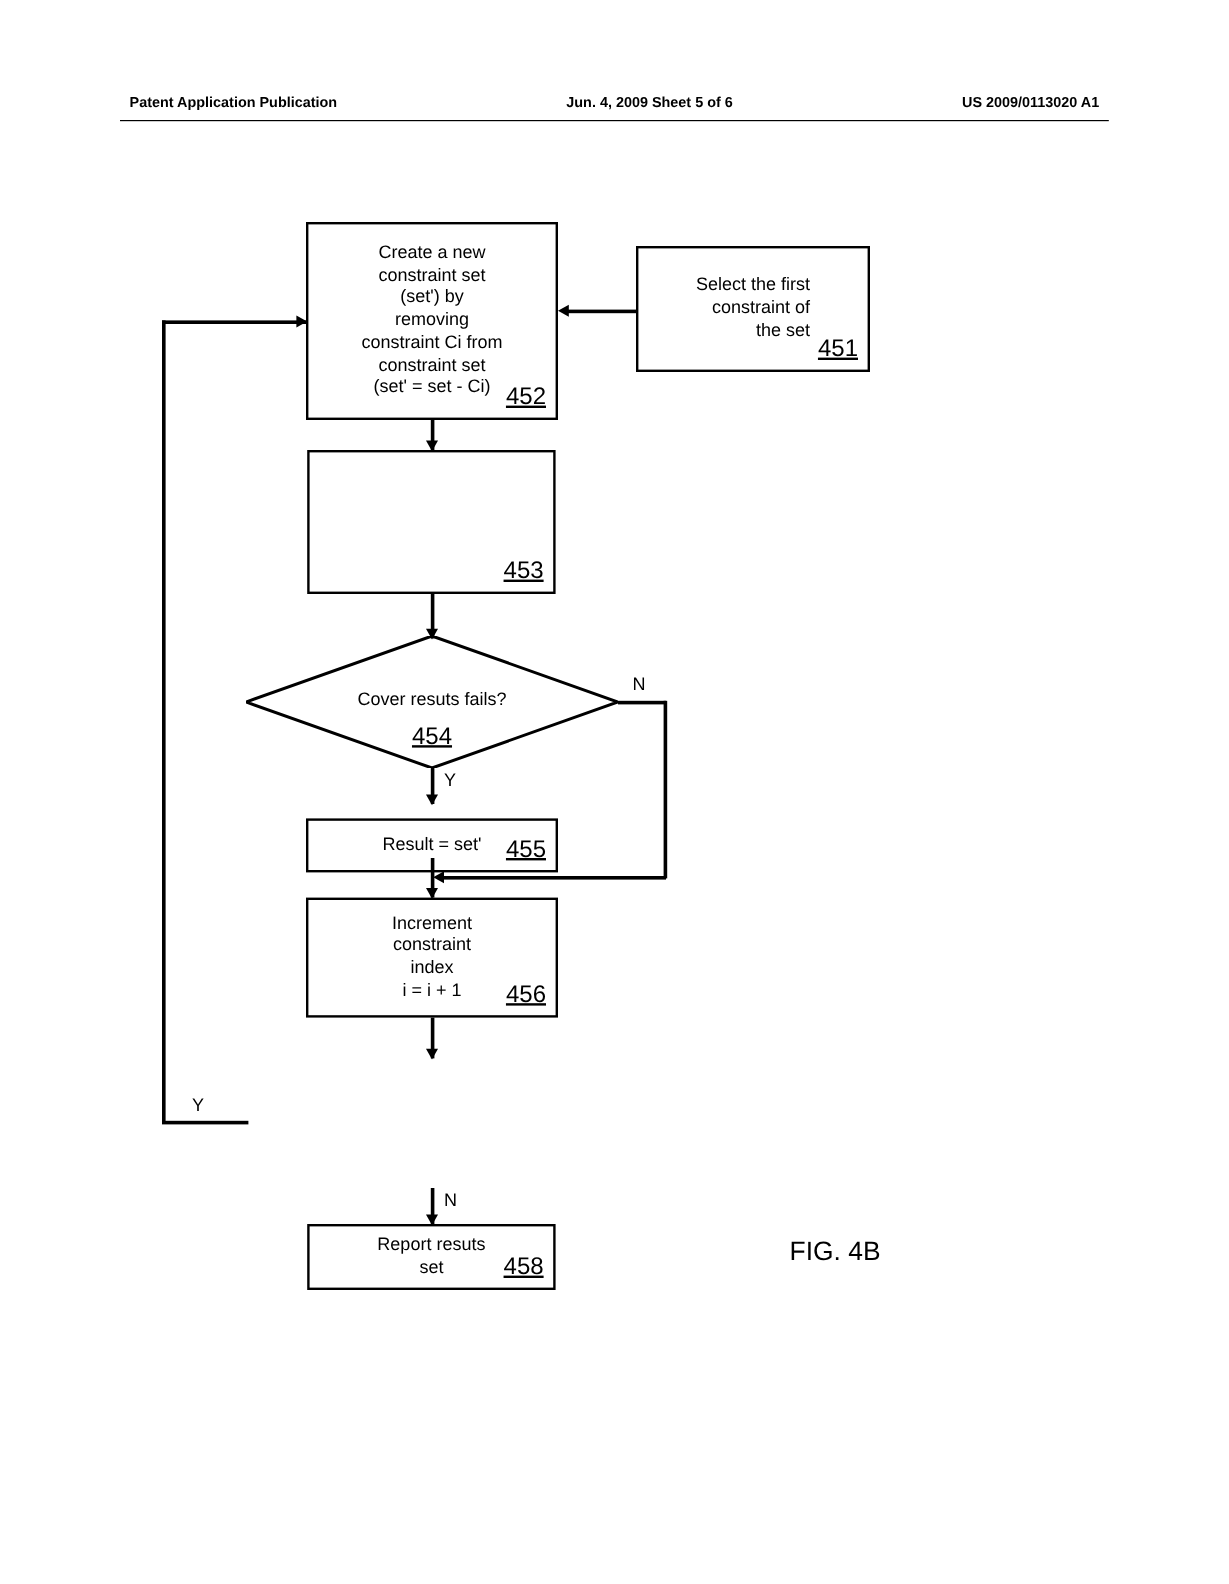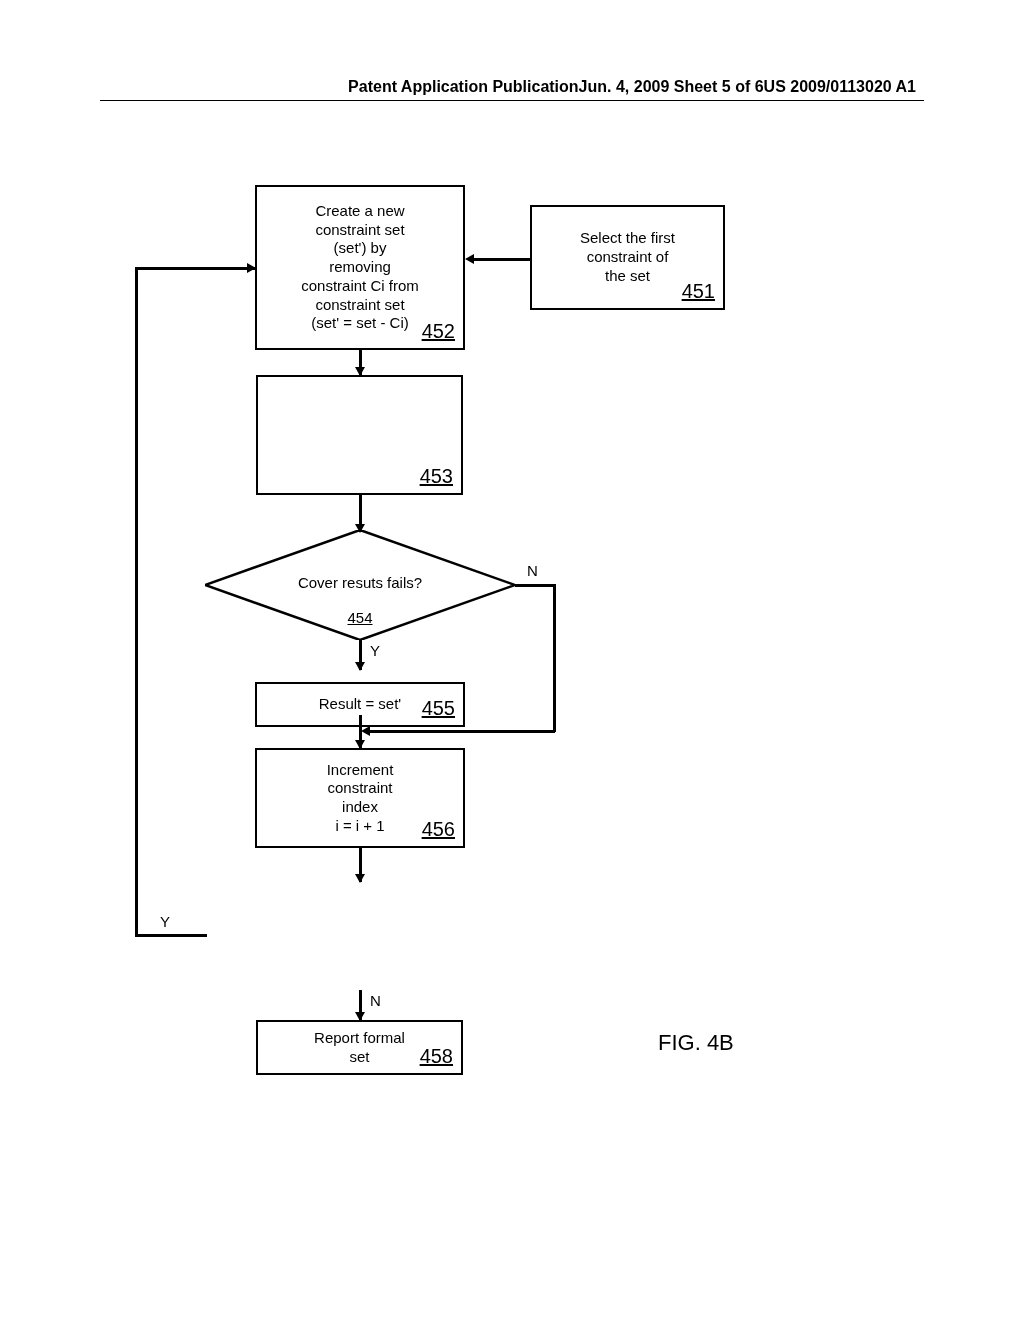--- a/index.html
+++ b/index.html
@@ -10,22 +10,22 @@
     font-family: Arial, Helvetica, sans-serif;
     position: relative;
   }
   .page-header {
     position: absolute;
     top: 78px;
     left: 0;
     width: 1024px;
     padding: 0 108px 0 108px;
     display: flex;
-    justify-content: flex-end;
-    font-size: 16px;
+    justify-content: space-between;
+    font-size: 12px;
     font-weight: bold;
   }
   .page-header-rule {
     position: absolute;
     top: 100px;
     left: 100px;
     width: 824px;
     height: 1px;
     background: #000;
   }
@@ -77,21 +77,21 @@
     font-size: 15px;
     line-height: 1.25;
     white-space: nowrap;
   }
   .diamond-ref {
     position: absolute;
     left: 50%;
     transform: translateX(-50%);
     bottom: 14px;
     text-decoration: underline;
-    font-size: 15px;
+    font-size: 20px;
     margin-top: 42px;
   }
   .edge-label {
     position: absolute;
     font-size: 15px;
   }
   .connector {
     position: absolute;
     background: #000;
   }
@@ -127,21 +127,21 @@
 
 <div class="page-header">
   <span>Patent Application Publication</span>
   <span>Jun. 4, 2009  Sheet 5 of 6</span>
   <span>US 2009/0113020 A1</span>
 </div>
 <div class="page-header-rule"></div>
 
 <div class="diagram">
 
-  <div class="box" style="left:530px; top:55px; width:195px; height:105px;">
+  <div class="box" style="left:530px; top:55px; width:195px; height:105px;text-align:right;">
     <div style="white-space: pre-line;">Select the first
 constraint of
 the set</div>
     <div class="ref">451</div>
   </div>
 
   <div class="box" style="left:255px; top:35px; width:210px; height:165px;">
     <div style="white-space: pre-line;">Create a new
 constraint set
 (set') by
@@ -174,21 +174,21 @@
   <div class="box" style="left:255px; top:598px; width:210px; height:100px;">
     <div style="white-space: pre-line;">Increment
 constraint
 index
 i = i + 1</div>
     <div class="ref">456</div>
   </div>
 
 
   <div class="box" style="left:256px; top:870px; width:207px; height:55px;">
-    <div style="white-space: pre-line;">Report formal
+    <div style="white-space: pre-line;">Report resuts
 set</div>
     <div class="ref">458</div>
   </div>
 
   <div class="connector" style="left:472px; top:108px; width:58px; height:2.5px;"></div>
   <div class="arrow-left" style="left:465px; top:104px;"></div>
 
   <div class="connector" style="left:359px; top:200px; width:2.5px; height:25px;"></div>
   <div class="arrow-down" style="left:355px; top:217px;"></div>
 

